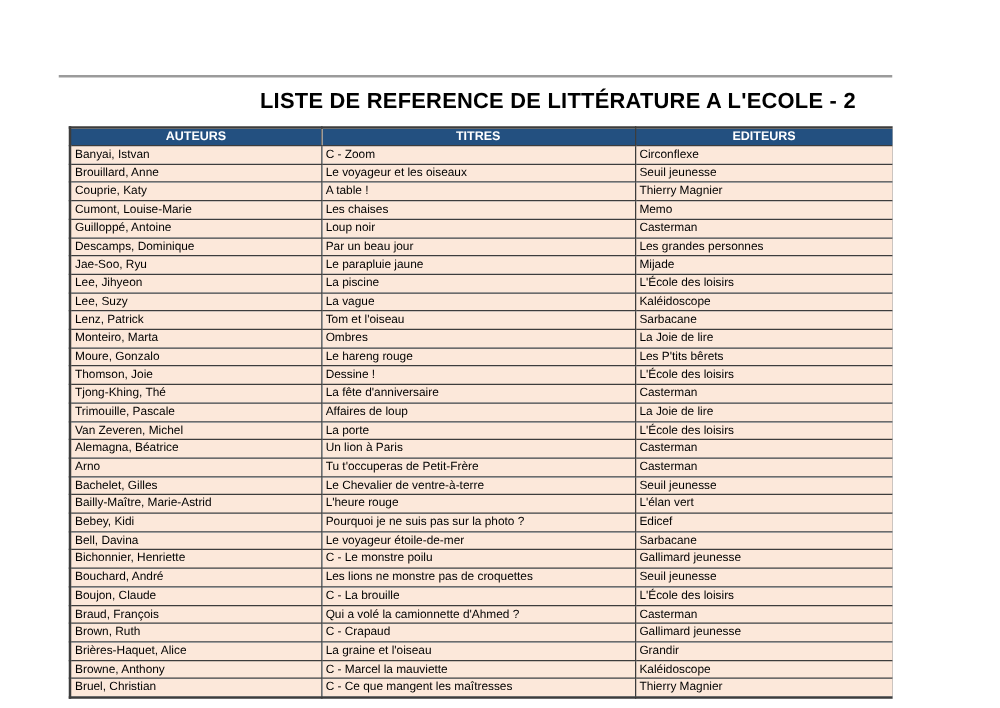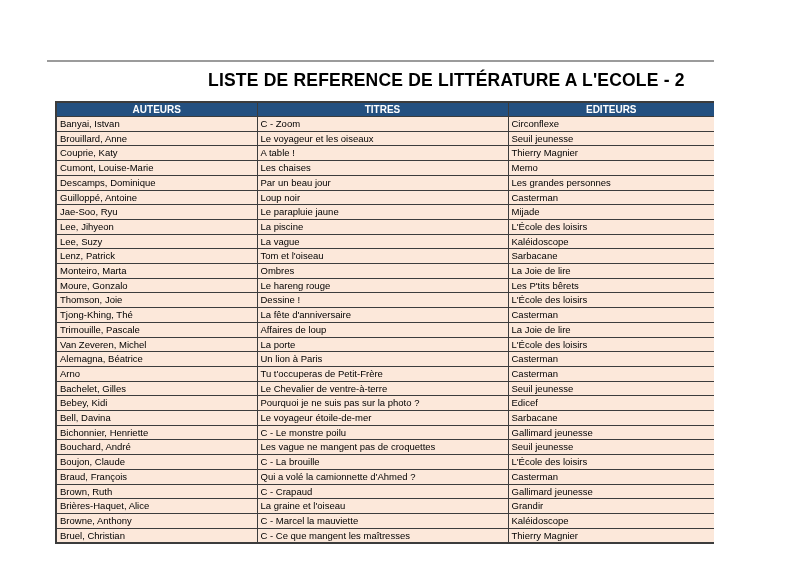--- a/index.html
+++ b/index.html
@@ -110,30 +110,30 @@
             <td>Couprie, Katy</td>
             <td>A table !</td>
             <td>Thierry Magnier</td>
           </tr>
           <tr>
             <td>Cumont, Louise-Marie</td>
             <td>Les chaises</td>
             <td>Memo</td>
           </tr>
           <tr>
+            <td>Guilloppé, Antoine</td>
+            <td>Loup noir</td>
+            <td>Casterman</td>
+          </tr>
+          <tr>
             <td>Descamps, Dominique</td>
             <td>Par un beau jour</td>
             <td>Les grandes personnes</td>
           </tr>
           <tr>
-            <td>Guilloppé, Antoine</td>
-            <td>Loup noir</td>
-            <td>Casterman</td>
-          </tr>
-          <tr>
             <td>Jae-Soo, Ryu</td>
             <td>Le parapluie jaune</td>
             <td>Mijade</td>
           </tr>
           <tr>
             <td>Lee, Jihyeon</td>
             <td>La piscine</td>
             <td>L'École des loisirs</td>
           </tr>
           <tr>
@@ -185,37 +185,42 @@
             <td>Arno</td>
             <td>Tu t'occuperas de Petit-Frère</td>
             <td>Casterman</td>
           </tr>
           <tr>
             <td>Bachelet, Gilles</td>
             <td>Le Chevalier de ventre-à-terre</td>
             <td>Seuil jeunesse</td>
           </tr>
           <tr>
+            <td>Bailly-Maître, Marie-Astrid</td>
+            <td>L'heure rouge</td>
+            <td>L'élan vert</td>
+          </tr>
+          <tr>
             <td>Bebey, Kidi</td>
             <td>Pourquoi je ne suis pas sur la photo ?</td>
             <td>Edicef</td>
           </tr>
           <tr>
             <td>Bell, Davina</td>
             <td>Le voyageur étoile-de-mer</td>
             <td>Sarbacane</td>
           </tr>
           <tr>
             <td>Bichonnier, Henriette</td>
             <td>C - Le monstre poilu</td>
             <td>Gallimard jeunesse</td>
           </tr>
           <tr>
             <td>Bouchard, André</td>
-            <td>Les vague ne mangent pas de croquettes</td>
+            <td>Les lions ne monstre pas de croquettes</td>
             <td>Seuil jeunesse</td>
           </tr>
           <tr>
             <td>Boujon, Claude</td>
             <td>C - La brouille</td>
             <td>L'École des loisirs</td>
           </tr>
           <tr>
             <td>Braud, François</td>
             <td>Qui a volé la camionnette d'Ahmed ?</td>

